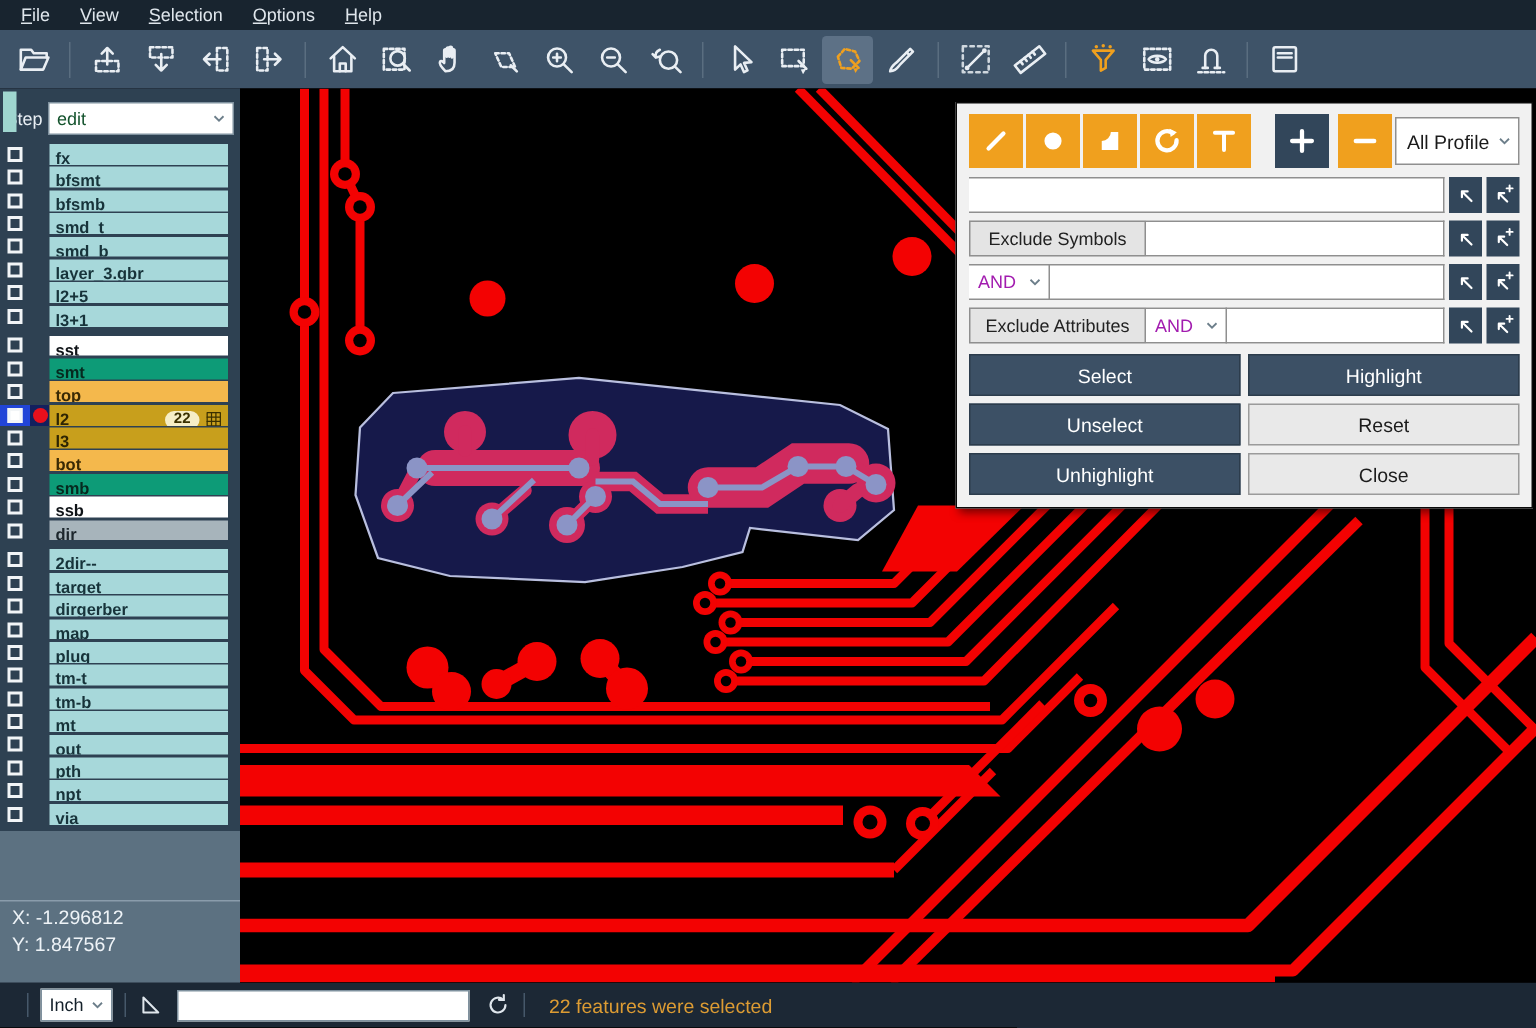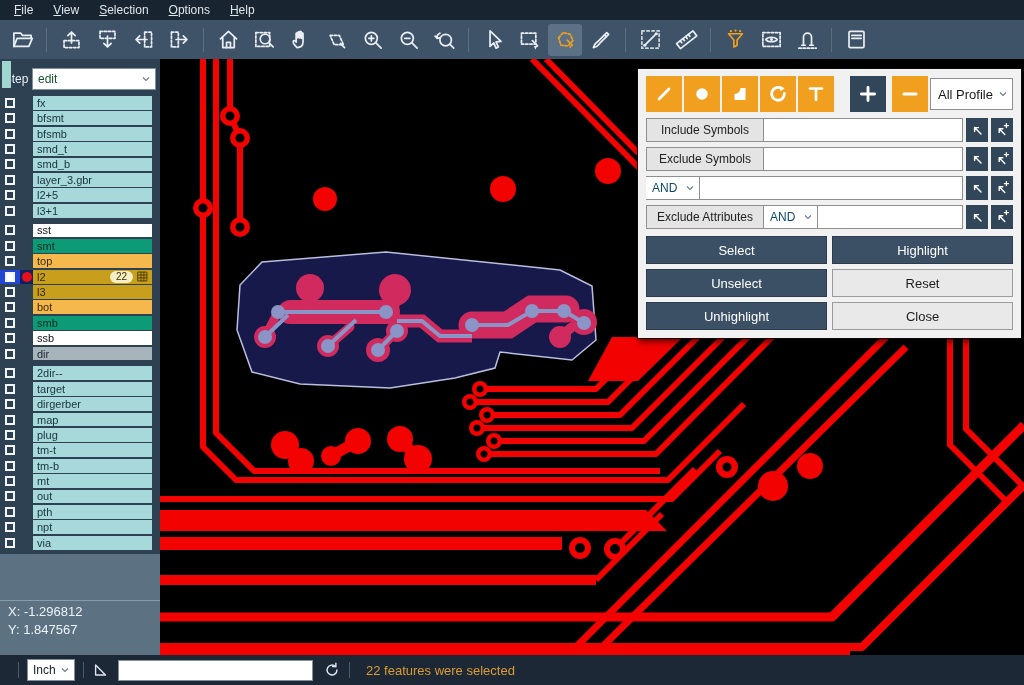--- a/index.html
+++ b/index.html
@@ -37,21 +37,21 @@
   .layer-groups { padding-right:8px; }
   .layer-group { margin-bottom:6px; }
   .lrow { display:flex; align-items:center; height:13.8px; margin-bottom:1.6px; }
   .lrow .gutter { width:20px; height:100%; display:flex; align-items:center; justify-content:center; flex:0 0 auto; }
   .lrow .gutter.sel { background:#2145d8; }
   .cbx { width:10px; height:10px; border:2px solid #f2f5f7; background:transparent; }
   .cbx.checked { background:#fff; }
   .ind { width:13px; height:100%; display:flex; align-items:center; justify-content:center; flex:0 0 auto; }
   .ind.sel { background:#13205e; }
   .reddot { width:10px; height:10px; border-radius:50%; background:#e8101c; }
-  .lcell { flex:1; height:100%; font-size:11px; display:flex; align-items:center; padding:4px 4px; overflow:hidden; white-space:nowrap; }
+  .lcell { flex:1; height:100%; font-size:11px; display:flex; align-items:flex-start; padding:4px 4px; overflow:hidden; white-space:nowrap;font-weight:bold; }
   .c-cyan  { background:#a7d8da; color:#17333a; }
   .c-white { background:#ffffff; color:#101418; }
   .c-green { background:#0d9b77; color:#06291f; }
   .c-orange{ background:#f4b84c; color:#3a2a05; }
   .c-gold  { background:#c89f1c; color:#2e2503; }
   .c-gray  { background:#a7b4bb; color:#1c262c; }
   .lcell .lname { flex:1; }
   .badge { background:#f6eec6; color:#3a3000; font-size:10px; border-radius:7px; padding:0 6px; line-height:12px; margin-right:4px; }
   .gridic { width:11px; height:11px; color:#3a3000; }
   .gridic svg { width:11px; height:11px; }
@@ -77,21 +77,21 @@
   .ftool.orange { background:#f0a01e; }
   .ftool.dark { background:#32465a; margin-left:14px; }
   .ftool.orange.after-gap { margin-left:4px; }
   .profile-combo { margin-left:auto; width:94px; height:32px; background:#fff; border:1px solid #8f8f8f;
     display:flex; align-items:center; font-size:13px; color:#1a1a1a; padding-left:7px; }
   .profile-combo .cv { flex:1; }
   .frow { display:flex; align-items:center; margin:0 8px 5px 8px; height:24px; }
   .flabel { width:118px; height:24px; background:#e4e4e4; border:1px solid #8f8f8f; font-size:12px;
     color:#222; display:flex; align-items:center; justify-content:center; flex:0 0 auto; }
   .fand { width:54px; height:24px; background:#fff; border:1px solid #8f8f8f; border-left:none;
-    display:flex; align-items:center; font-size:12px; color:#0c4a6e; padding-left:6px; flex:0 0 auto; }
+    display:flex; align-items:center; font-size:12px; color:#a21caf; padding-left:6px; flex:0 0 auto; }
   .fand .cv { flex:1; }
   .finput { flex:1; height:24px; border:1px solid #8f8f8f; border-left:none; background:#fff;
     font-size:12px; padding:0 4px; outline:none; min-width:0; }
   .fpick { width:22px; height:24px; background:#32465a; border:none; color:#fff; margin-left:3px;
     display:flex; align-items:center; justify-content:center; flex:0 0 auto; }
   .fpick svg { width:16px; height:16px; }
   .actions { display:grid; grid-template-columns:1fr 1fr; gap:5px; margin:7px 8px 8px 8px; }
   .abtn { height:28px; font-size:13px; border:1px solid #2c3c4c; display:flex; align-items:center; justify-content:center; }
   .abtn.dark { background:#3c5065; color:#fff; }
   .abtn.light { background:#e9e9e9; color:#1c1c1c; border:1px solid #9b9b9b; }
@@ -724,21 +724,20 @@
           <span class="cv">All Profile</span>
           <span class="combo-chev">
             <svg viewBox="0 0 20 20" fill="none" stroke="currentColor" stroke-width="2">
                 <path d="M5 7.5 l5 5 5-5"></path>
               </svg>
           </span>
         </div>
       </div>
       <div>
           <div class="frow">
-            <div class="flabel">Include Symbols</div>
             <input class="finput" value="" style="">
             <div class="fpick">
               <svg viewBox="0 0 20 20" fill="none" stroke="currentColor" stroke-width="1.5" stroke-linecap="round" stroke-linejoin="round" style="width:16px;height:16px">
                 <path d="M15 15 L7 7 M7 11.8 V7 h4.8" stroke-width="1.8"></path>
               </svg>
             </div>
             <div class="fpick">
               <svg viewBox="0 0 20 20" fill="none" stroke="currentColor" stroke-width="1.5" stroke-linecap="round" stroke-linejoin="round" style="width:16px;height:16px">
                 <path d="M13.5 15.5 L6.5 8.5 M6.5 13 V8.5 h4.5" stroke-width="1.8"></path>
                 <path d="M13 4.5 h5 M15.5 2 v5" stroke-width="1.6"></path>

